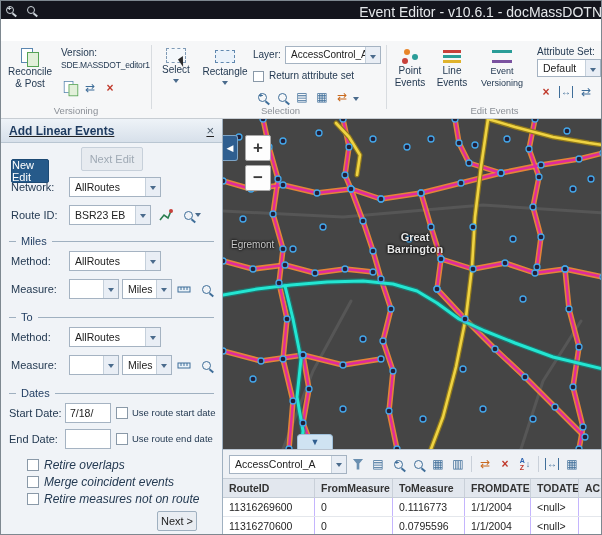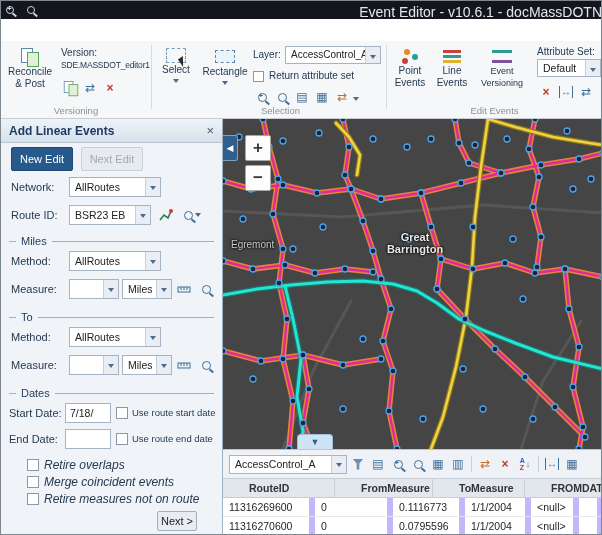--- a/index.html
+++ b/index.html
@@ -66,21 +66,21 @@
   .cb { position:absolute; width:12px; height:12px; background:#fff; border:1px solid #8a99a8; }
 
   .funnel { width:11px; height:11px; background:#6a8fb0; clip-path:polygon(0 0,100% 0,62% 46%,62% 100%,38% 100%,38% 46%); }
   .sortaz { display:flex; align-items:center; gap:1px; }
   .sortaz .col { display:flex; flex-direction:column; font-size:7px; line-height:7px; font-weight:bold; }
   .fitbars { border-left:1.5px solid #3f6e99; border-right:1.5px solid #3f6e99; padding:0 1px; font-size:10px; line-height:12px; }
 
   
   .panel { position:absolute; left:0; top:118px; width:222px; height:417px; background:#f0f3f7; border-right:1px solid #9fb0c0; }
   .panel-header { position:absolute; left:0; top:0; width:100%; height:24px; background:linear-gradient(#eef3f8,#d7e0ea);
-                  border-bottom:1px solid #b9c6d2; display:flex; align-items:center; padding:0 8px; }
+                  border-bottom:1px solid #b9c6d2; display:flex; align-items:center; padding:0 8px;text-decoration:underline; }
   .panel-title { font-weight:bold; color:#1d3a5f; font-size:12px; }
   .panel-close { margin-left:auto; color:#4a5a6a; font-size:13px; line-height:13px; cursor:default; }
   .plabel { position:absolute; font-size:11px; color:#243a52; line-height:20px; }
   .btn-primary { position:absolute; background:#265a8a; border:1px solid #1d4a74; color:#fff; font-size:11px; border-radius:2px;
                  display:flex; align-items:center; justify-content:center; }
   .btn-disabled { position:absolute; background:#e7ebf0; border:1px solid #c7d0da; color:#9fa9b4; font-size:11px; border-radius:2px;
                   display:flex; align-items:center; justify-content:center; }
   .btn-plain { position:absolute; background:#e9edf2; border:1px solid #9fb0c0; color:#222; font-size:11px; border-radius:2px;
                display:flex; align-items:center; justify-content:center; }
   .sep { position:absolute; left:8px; right:8px; display:flex; align-items:center; gap:5px; font-size:11px; color:#1d3a5f; }
@@ -107,24 +107,24 @@
   .bottom { position:absolute; left:222px; top:448px; width:380px; height:87px; background:#eef1f5; border-top:1px solid #b9c4d0; }
   .btoolbar { position:absolute; left:0; top:0; width:100%; height:28px; display:flex; align-items:center; padding-left:6px; gap:2px; }
   .bcombo { position:relative; width:118px; height:19px; background:#fff; border:1px solid #a5b3c2; font-size:10.5px; line-height:17px;
             padding:0 16px 0 5px; white-space:nowrap; overflow:hidden; flex:none; }
   .bcombo::before { content:""; position:absolute; right:0; top:0; width:14px; height:100%; background:#e9eef5; border-left:1px solid #c5d0db; }
   .bcombo::after { content:""; position:absolute; right:4px; top:7px; width:0; height:0;
                    border-left:3.5px solid transparent; border-right:3.5px solid transparent; border-top:4px solid #4a6b8c; }
   .vsep { width:1px; height:16px; background:#c9d0d9; margin:0 2px; flex:none; }
   .thead { position:absolute; left:0; top:28px; width:100%; height:20px; display:flex; background:#e2e7ee;
            border-top:1px solid #c5cdd6; border-bottom:1px solid #c5cdd6; font-weight:bold; font-size:10.5px; color:#333; }
-  .th { border-right:1px solid #c9d0d9; padding:0 0 0 6px; line-height:18px; overflow:hidden; white-space:nowrap; flex:none;margin-left:20px; }
+  .th { border-right:1px solid #c9d0d9; padding:0 0 0 6px; line-height:18px; overflow:hidden; white-space:nowrap; flex:none; }
   .trow { position:absolute; left:0; width:100%; height:19px; display:flex; background:#fff; font-size:10.5px; color:#1e1e1e;
           border-bottom:1px solid #e4e7ec; }
-  .td { border-right:6px solid #c4b5fd; padding:0 0 0 6px; line-height:18px; overflow:hidden; white-space:nowrap; flex:none; }
+  .td { border-right:1px solid #c4b5fd; padding:0 0 0 6px; line-height:18px; overflow:hidden; white-space:nowrap; flex:none; }
   .w0{width:92px}.w1{width:78px}.w2{width:72px}.w3{width:66px}.w4{width:48px}.w5{flex:1 1 auto}
 </style>
 </head>
 <body>
 
 <div id="app">
 
   <div class="titlebar">
     <span class="tb-ic" style="left:5px"><span class="mg plus"></span></span>
     <span class="tb-ic" style="left:26px"><span class="mg"></span></span>
@@ -211,21 +211,21 @@
     </div>
     <div class="group-label" style="left:385px;width:217px">Edit Events</div>
   </div>
 
   <div class="panel">
     <div class="panel-header">
       <span class="panel-title">Add Linear Events</span>
       <span class="panel-close">×</span>
     </div>
 
-    <div class="btn-primary" style="left:10px;top:28px;width:62px;height:24px">New Edit</div>
+    <div class="btn-primary" style="left:10px;top:40px;width:38px;height:24px">New Edit</div>
     <div class="btn-disabled" style="left:80px;top:28px;width:62px;height:24px">Next Edit</div>
 
     <span class="plabel" style="left:10px;top:58px">Network:</span>
     <div class="combo" style="left:68px;top:58px;width:92px">
       <span>AllRoutes</span>
     </div>
 
     <span class="plabel" style="left:10px;top:86px">Route ID:</span>
     <div class="combo" style="left:68px;top:86px;width:82px">
       <span>BSR23 EB</span>

